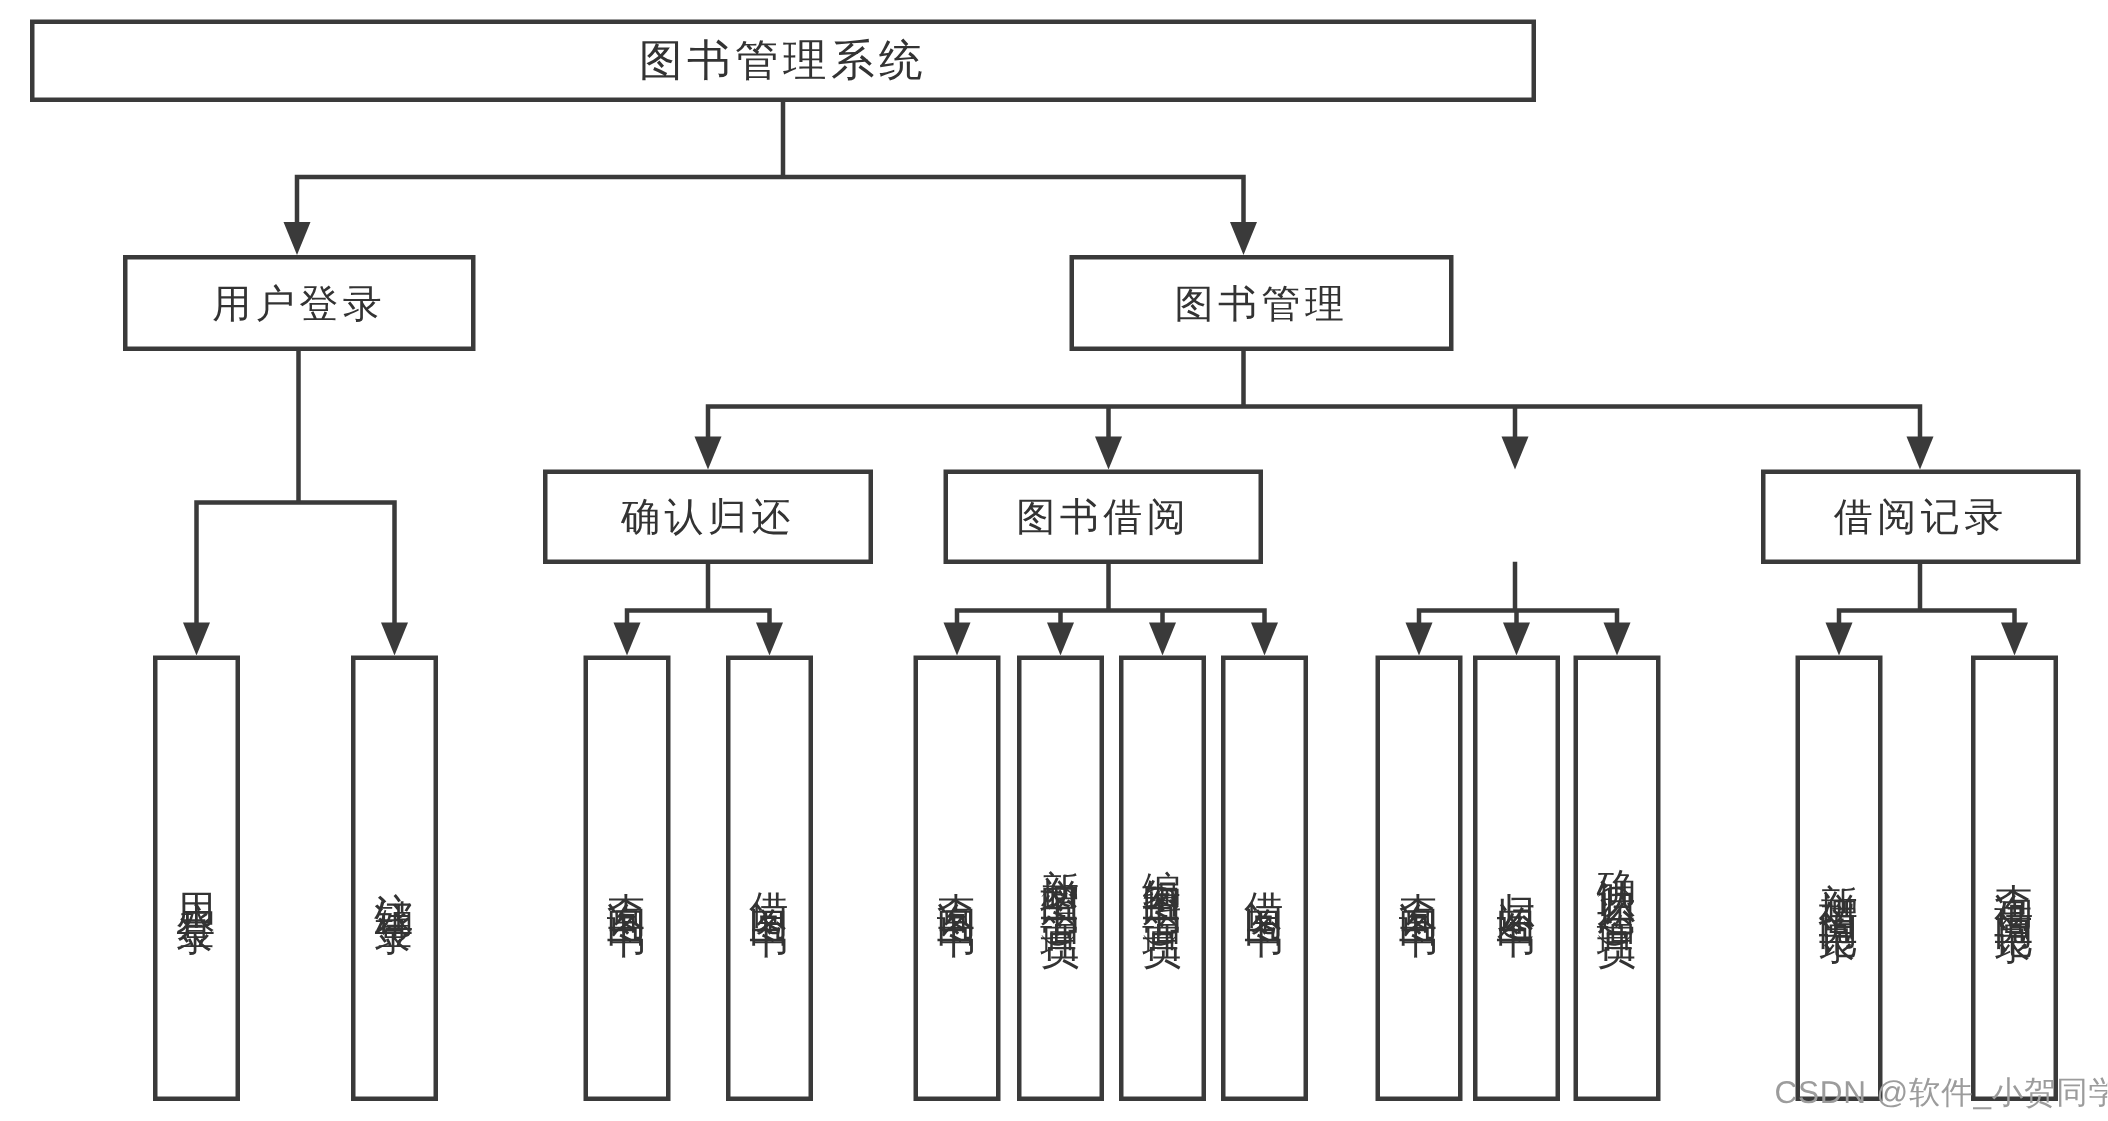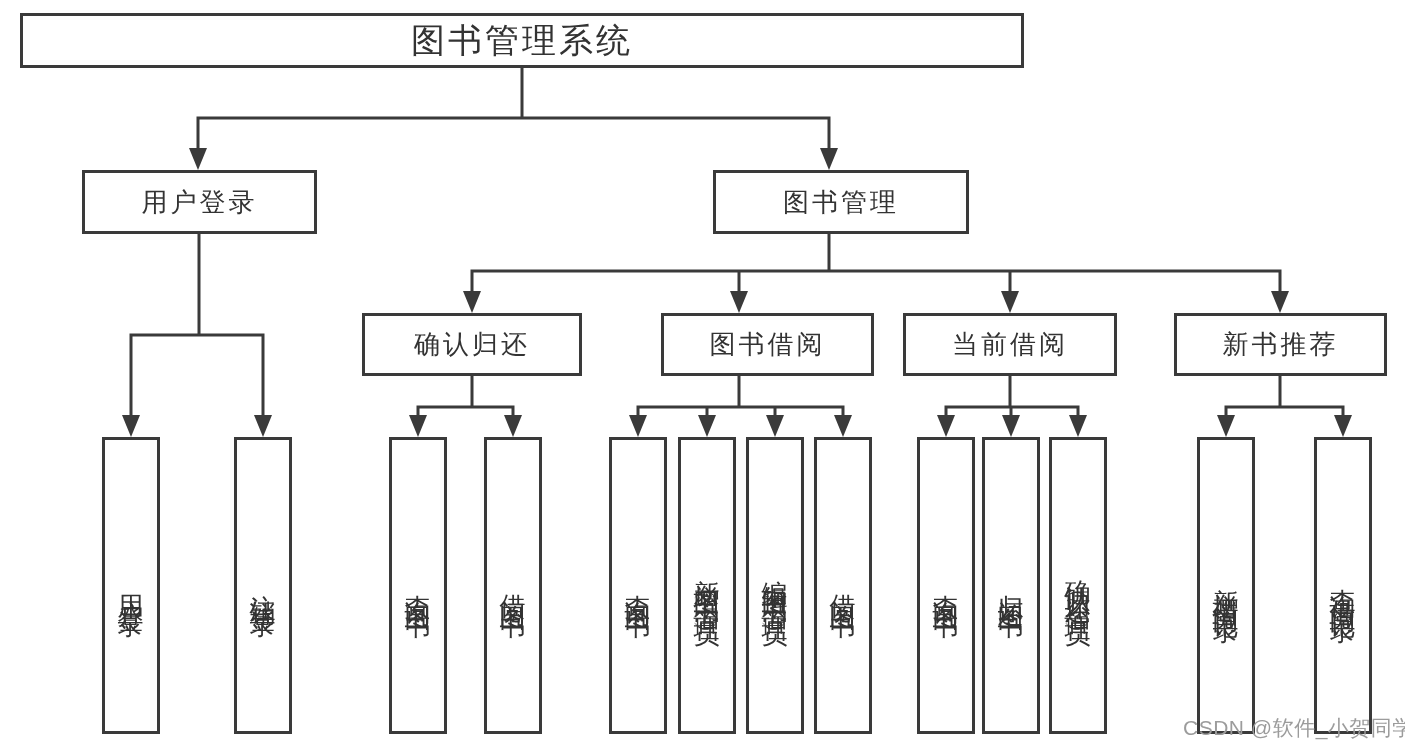--- a/index.html
+++ b/index.html
@@ -26,21 +26,21 @@
     display: flex;
     align-items: center;
     justify-content: center;
   }
   .node.h span {
     font-size: 26px;
     letter-spacing: 3px;
     white-space: nowrap;
     color: #333333;
   }
-  .node.root span { font-size: 34px; }
+  .node.root span { font-size: 29px; }
   .node.v span {
     writing-mode: vertical-rl;
     font-size: 26px;
     letter-spacing: 6px;
     line-height: 1;
     color: #333333;
   }
   .leaf { top: 437px; width: 58px; height: 297px; }
   .watermark {
     position: absolute;
@@ -105,28 +105,25 @@
   <div class="node h" style="left:82px;top:170px;width:235px;height:64px">
     <span>用户登录</span>
   </div>
   <div class="node h" style="left:713px;top:170px;width:256px;height:64px">
     <span>图书管理</span>
   </div>
 
   <div class="node h" style="left:362px;top:313px;width:220px;height:63px">
     <span>确认归还</span>
   </div>
-  <div class="node h" style="left:661px;top:313px;width:213px;height:63px">
+  <div class="node h" style="left:629px;top:313px;width:213px;height:63px">
     <span>图书借阅</span>
   </div>
-  <div class="node h" style="left:903px;top:313px;width:214px;height:63px">
-    <span>当前借阅</span>
-  </div>
   <div class="node h" style="left:1174px;top:313px;width:213px;height:63px">
-    <span>新书推荐</span>
+    <span>借阅记录</span>
   </div>
 
   <div class="node v leaf" style="left:102px">
     <span>用户登录</span>
   </div>
   <div class="node v leaf" style="left:234px">
     <span>注销登录</span>
   </div>
 
   <div class="node v leaf" style="left:389px">

